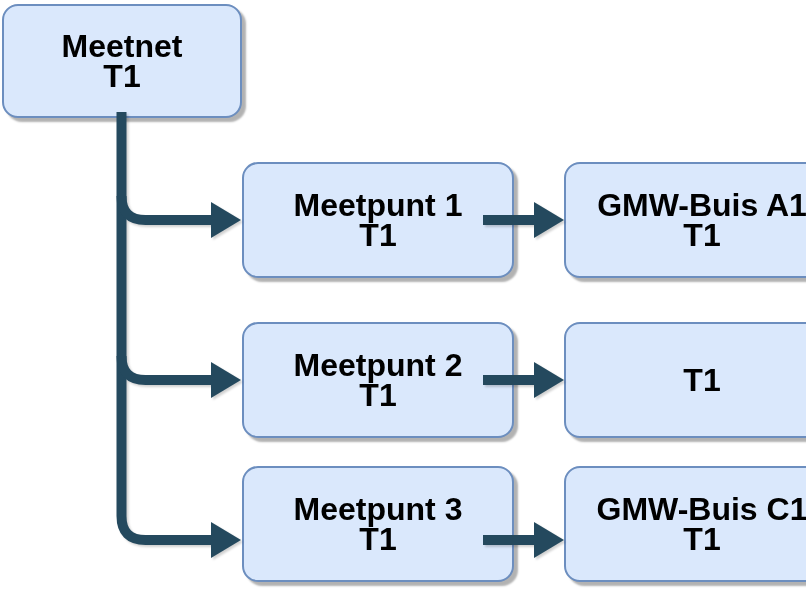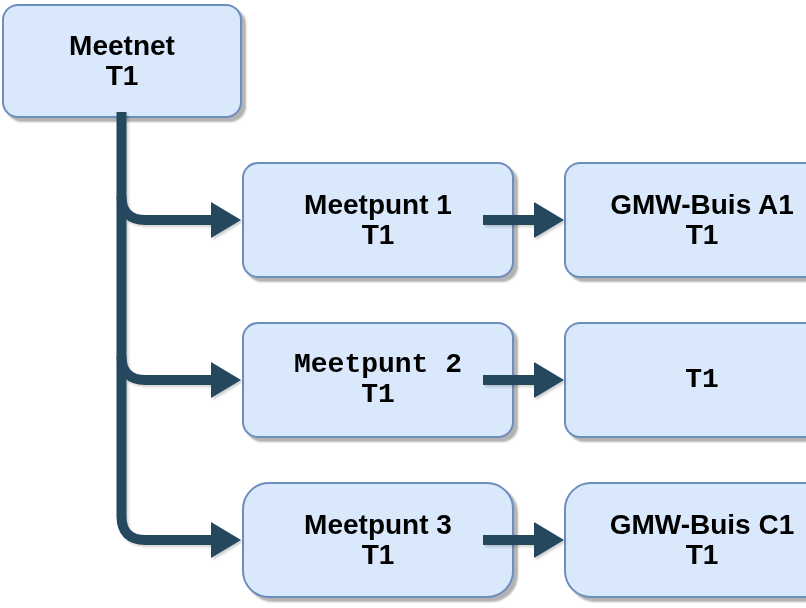--- a/index.html
+++ b/index.html
@@ -21,30 +21,30 @@
     border: 2px solid var(--node-border, #6c8ebf);
     border-radius: 16px;
     box-shadow: 4px 4px 2px rgba(0, 0, 0, 0.30);
     display: flex;
     flex-direction: column;
     align-items: center;
     justify-content: center;
     text-align: center;
     color: var(--text, #000000);
     font-weight: bold;
-    font-size: 28px;
+    font-size: 32px;
     line-height: 30px;
     z-index: 1;
   }
   .node-root  { left: 2px;   top: 4px;   width: 240px; height: 114px; }
   .node-mp    { left: 242px; width: 272px; height: 116px; }
   .node-gmw   { left: 564px; width: 276px; height: 116px; }
   .row-1 { top: 162px; }
-  .row-2 { top: 322px; font-family: Liberation Mono, monospace; }
-  .row-3 { top: 482px; border-radius: 27px; }
+  .row-2 { top: 322px; }
+  .row-3 { top: 466px; }
   .connectors {
     position: absolute;
     left: 0; top: 0;
     width: 806px; height: 608px;
     z-index: 2;
     pointer-events: none;
     filter: drop-shadow(2px 2px 1px rgba(0, 0, 0, 0.18));
   }
   .connectors path {
     fill: none;

